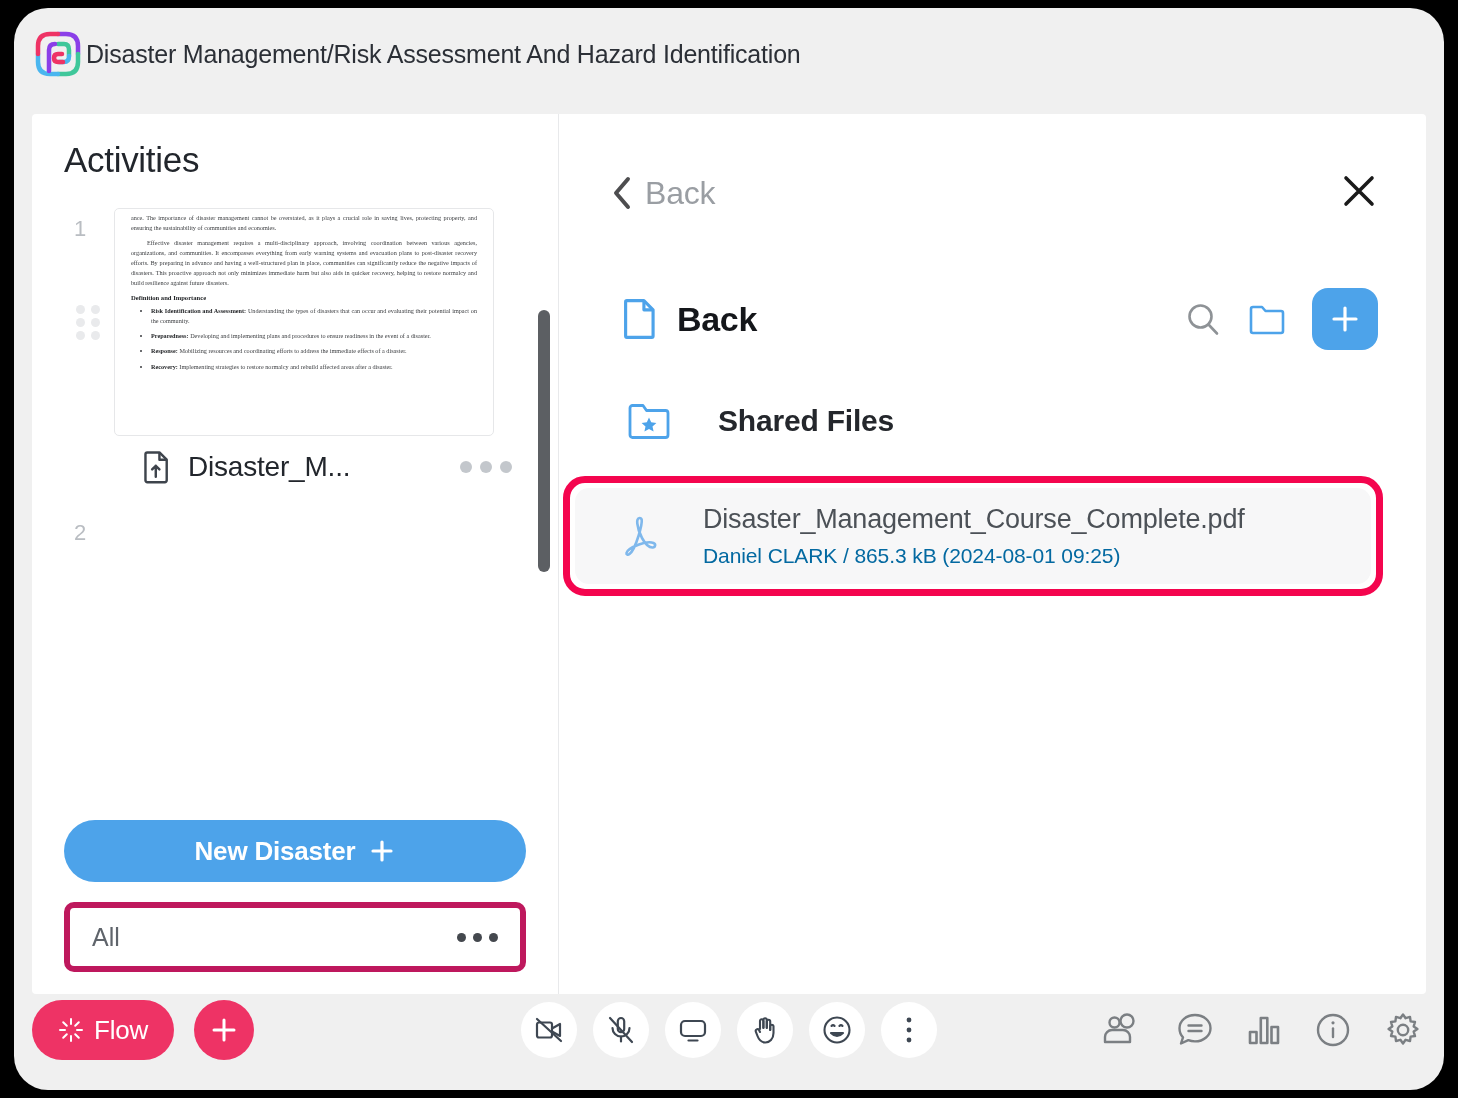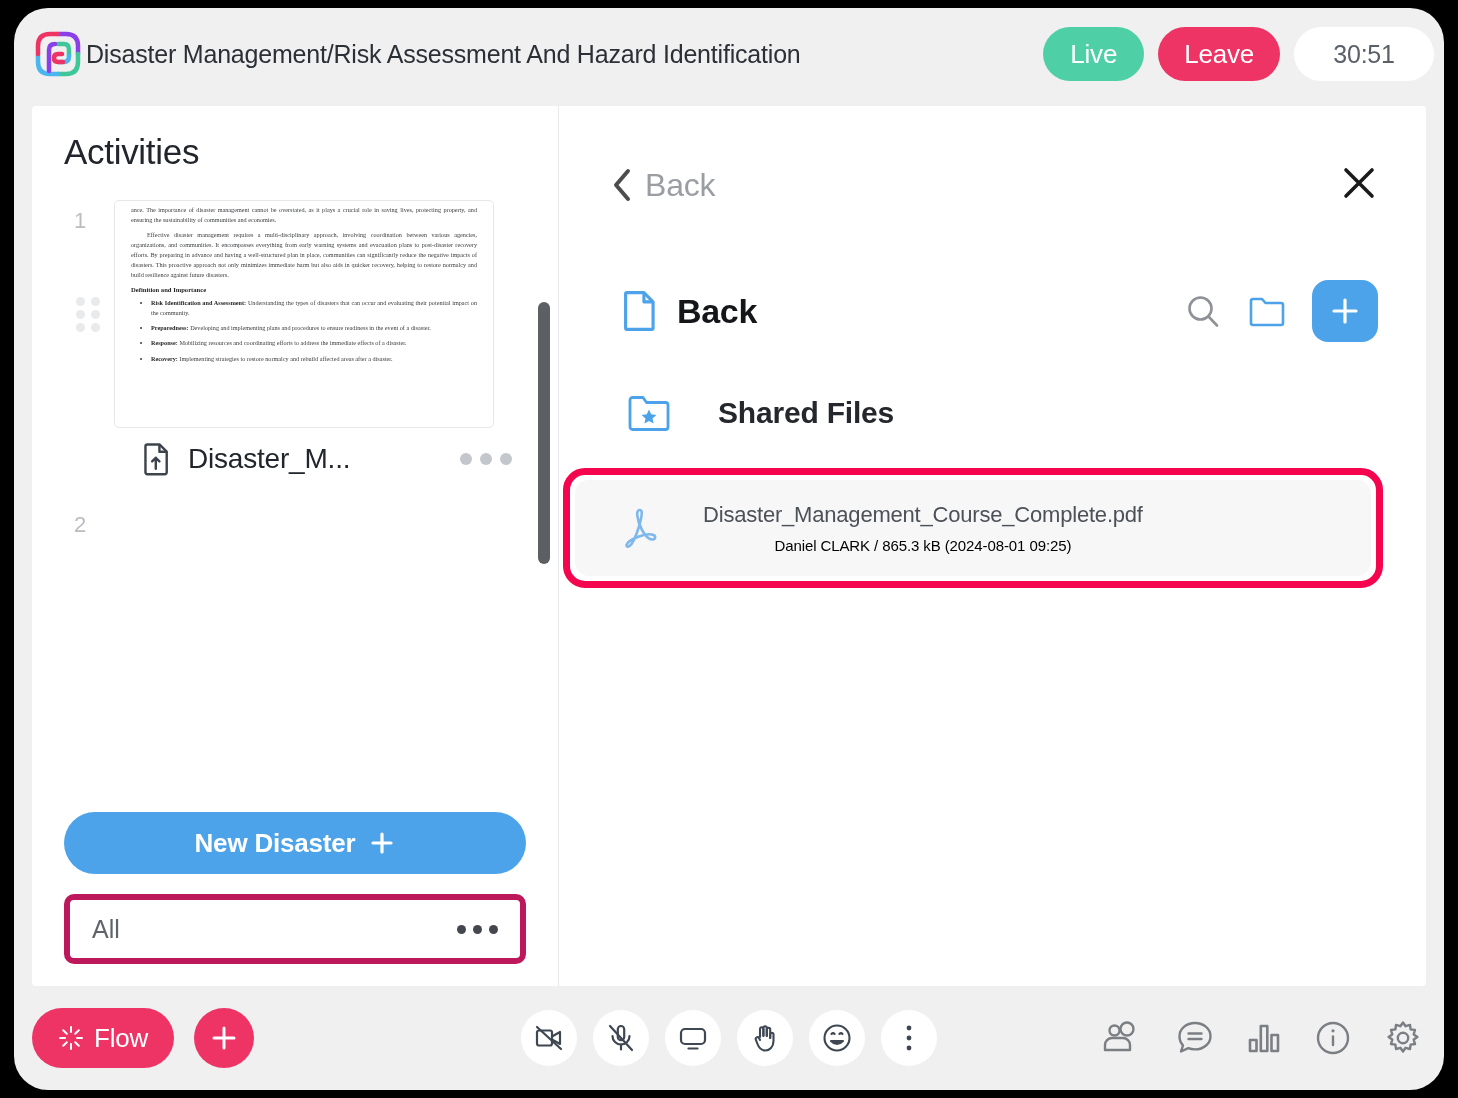--- a/index.html
+++ b/index.html
@@ -38,21 +38,21 @@
     height: 54px; border-radius: 27px;
     display: flex; align-items: center; justify-content: center;
     font-size: 26px; letter-spacing: -0.2px;
   }
   .pill-live { background: #4ecfa6; color: #fff; padding: 0 27px; }
   .pill-leave { background: #ee3365; color: #fff; padding: 0 26px; }
   .pill-timer { background: #ffffff; color: #5a6068; padding: 0 34px; font-size: 25px; min-width: 140px; }
 
   
   .card {
-    position: absolute; left: 18px; top: 98px;
+    position: absolute; left: 18px; top: 106px;
     width: 1394px; height: 880px;
     background: #ffffff; border-radius: 4px;
     display: flex;
     overflow: hidden;
   }
 
   
   .activities {
     width: 527px; height: 100%;
     border-right: 1px solid #e8e9eb;
@@ -198,26 +198,26 @@
     border: 7px solid #f4054e; border-radius: 22px;
     padding: 5px;
   }
   .file-row {
     width: 100%; height: 100%;
     background: #f7f7f8; border-radius: 14px;
     display: flex; align-items: center; padding-left: 44px;
     cursor: pointer;
   }
   .file-meta { margin-left: 42px; }
-  .file-name { font-size: 22px; color: #4c5157; letter-spacing: -0.2px; }
-  .file-sub { font-size: 15px; color: #000000; margin-top: 9px; letter-spacing: -0.1px; text-align: center; }
+  .file-name { font-size: 27px; color: #4c5157; letter-spacing: -0.2px; }
+  .file-sub { font-size: 21px; color: #0369a1; margin-top: 9px; letter-spacing: -0.1px; }
 
   
   .bottom-bar {
-    position: absolute; left: 0; bottom: 0; width: 100%; height: 104px;
+    position: absolute; left: 0; bottom: 8px; width: 100%; height: 104px;
     display: flex; align-items: center;
   }
   .flow-btn {
     margin-left: 18px; height: 60px; border-radius: 30px;
     background: #ee3365; color: #fff;
     display: flex; align-items: center; gap: 10px; padding: 0 26px;
     font-size: 26px; letter-spacing: -0.2px; cursor: pointer; border: none;
   }
   .plus-btn {
     margin-left: 20px; width: 60px; height: 60px; border-radius: 30px;
@@ -251,25 +251,20 @@
         <path d="M46 26 V34 Q46 46 34 46 H26" stroke="#3fc79a" stroke-width="4.5" stroke-linecap="round"></path>
         <path d="M26 46 H18 Q6 46 6 34 V26" stroke="#4ab6ef" stroke-width="4.5" stroke-linecap="round"></path>
         <path d="M6 26 V18 Q6 6 18 6 H26" stroke="#ee3365" stroke-width="4.5" stroke-linecap="round"></path>
         <path d="M26 16 H32 Q37 16 37 22 V28" stroke="#3fc79a" stroke-width="4.5" stroke-linecap="round"></path>
         <path d="M37 28 Q37 34 32 34 H27" stroke="#4ab6ef" stroke-width="4.5" stroke-linecap="round"></path>
         <path d="M17 43 V22 Q17 16 23 16" stroke="#8b3fe8" stroke-width="4.5" stroke-linecap="round"></path>
         <path d="M30 26 H26 Q22 26 22 30 Q22 34 26 34 H31" stroke="#ee3365" stroke-width="4.5" stroke-linecap="round"></path>
       </svg>
     </div>
     <div class="meeting-title">Disaster Management/Risk Assessment And Hazard Identification</div>
-    <div class="header-actions">
-      <div class="pill pill-live">Live</div>
-      <div class="pill pill-leave">Leave</div>
-      <div class="pill pill-timer">30:51</div>
-    </div>
   </div>
 
   <div class="card">
 
     <div class="activities">
       <div class="activities-title">Activities</div>
 
       <div class="activities-list">
 
         <div class="act-item" style="margin-top:10px;">

